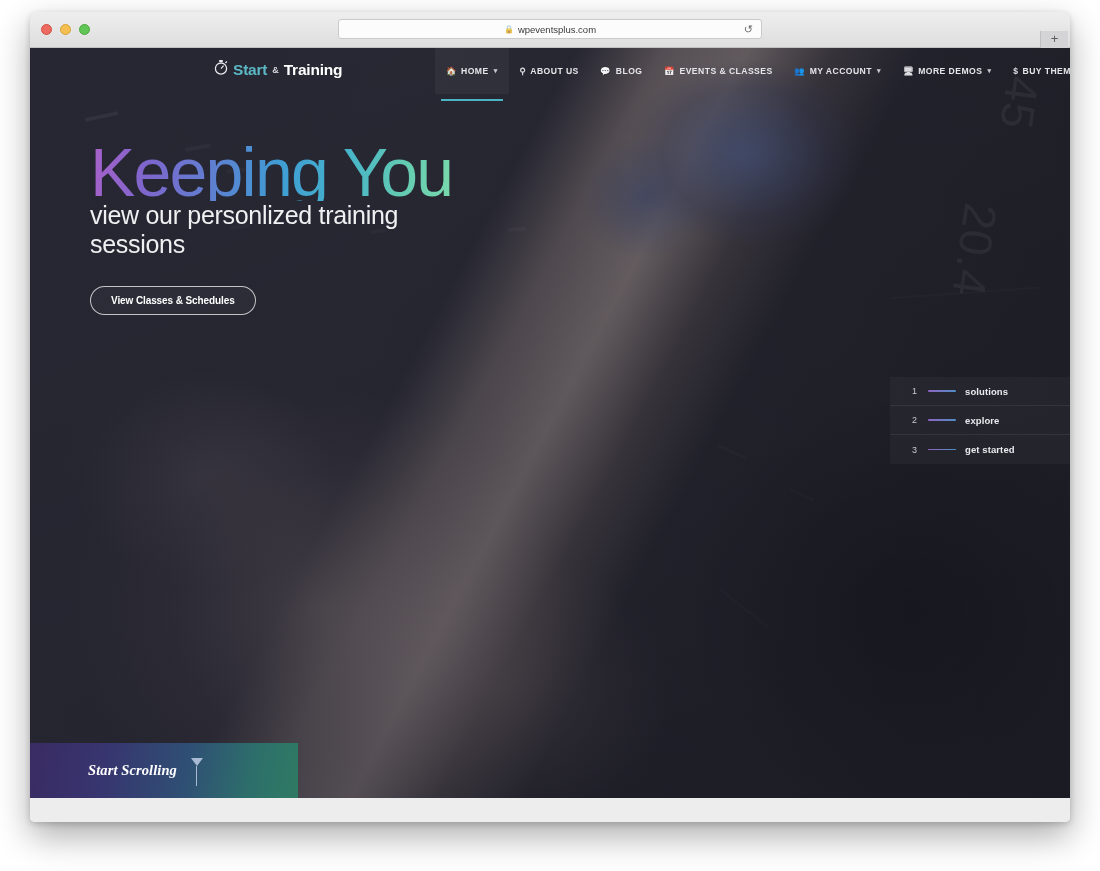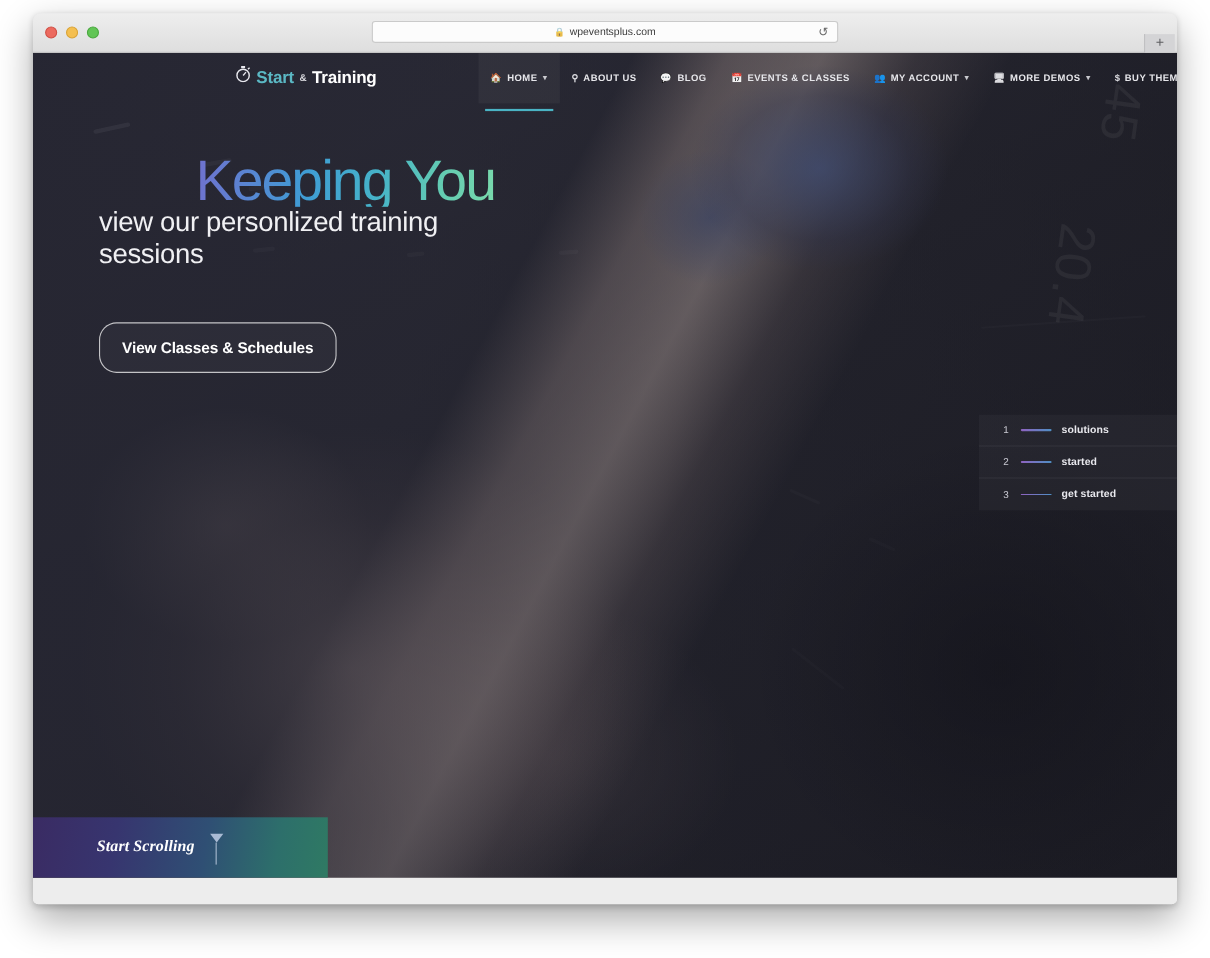--- a/index.html
+++ b/index.html
@@ -219,21 +219,21 @@
 
   
   .hero-content {
     position: absolute;
     left: 60px;
     top: 96px;
     z-index: 6;
   }
 
   .hero-title {
-    font-size: 52px;
+    font-size: 68px;
     line-height: 0.84;
     font-weight: 400;
     letter-spacing: -1.8px;
     background: linear-gradient(96deg, #a961c9 0%, #7e66cc 16%, #5f7fd1 34%, #3f9cd4 52%, #46b3c9 70%, #63cbb2 86%, #79d9ac 100%);
     -webkit-background-clip: text;
     background-clip: text;
     color: transparent;
     -webkit-text-fill-color: transparent;
     text-shadow: none;
     text-align: right;
@@ -243,30 +243,30 @@
   .hero-sub {
     font-size: 25px;
     line-height: 1.17;
     font-weight: 300;
     color: #f0f0f3;
     letter-spacing: -0.3px;
     max-width: 360px;
   }
 
   .hero-btn {
-    margin-top: 47px;
+    margin-top: 26px;
     display: inline-flex;
     align-items: center;
     justify-content: center;
-    height: 46px;
+    height: 29px;
     padding: 0 20px;
     border: 1px solid rgba(255,255,255,0.72);
     border-radius: 16px;
     color: #ffffff;
-    font-size: 14px;
+    font-size: 10px;
     font-weight: bold;
     letter-spacing: -0.1px;
     background: rgba(255,255,255,0.03);
   }
 
   
   .slide-nav {
     position: absolute;
     right: 0;
     top: 329px;
@@ -469,21 +469,21 @@
 
       <div class="slide-nav">
         <div class="slide-row">
           <span class="slide-num">1</span>
           <span class="slide-line"></span>
           <span class="slide-label">solutions</span>
         </div>
         <div class="slide-row">
           <span class="slide-num">2</span>
           <span class="slide-line"></span>
-          <span class="slide-label">started</span>
+          <span class="slide-label">explore</span>
         </div>
         <div class="slide-row">
           <span class="slide-num">3</span>
           <span class="slide-line"></span>
           <span class="slide-label">get started</span>
         </div>
       </div>
 
       <div class="scroll-bar">
         <span class="scroll-label">Start Scrolling</span>

